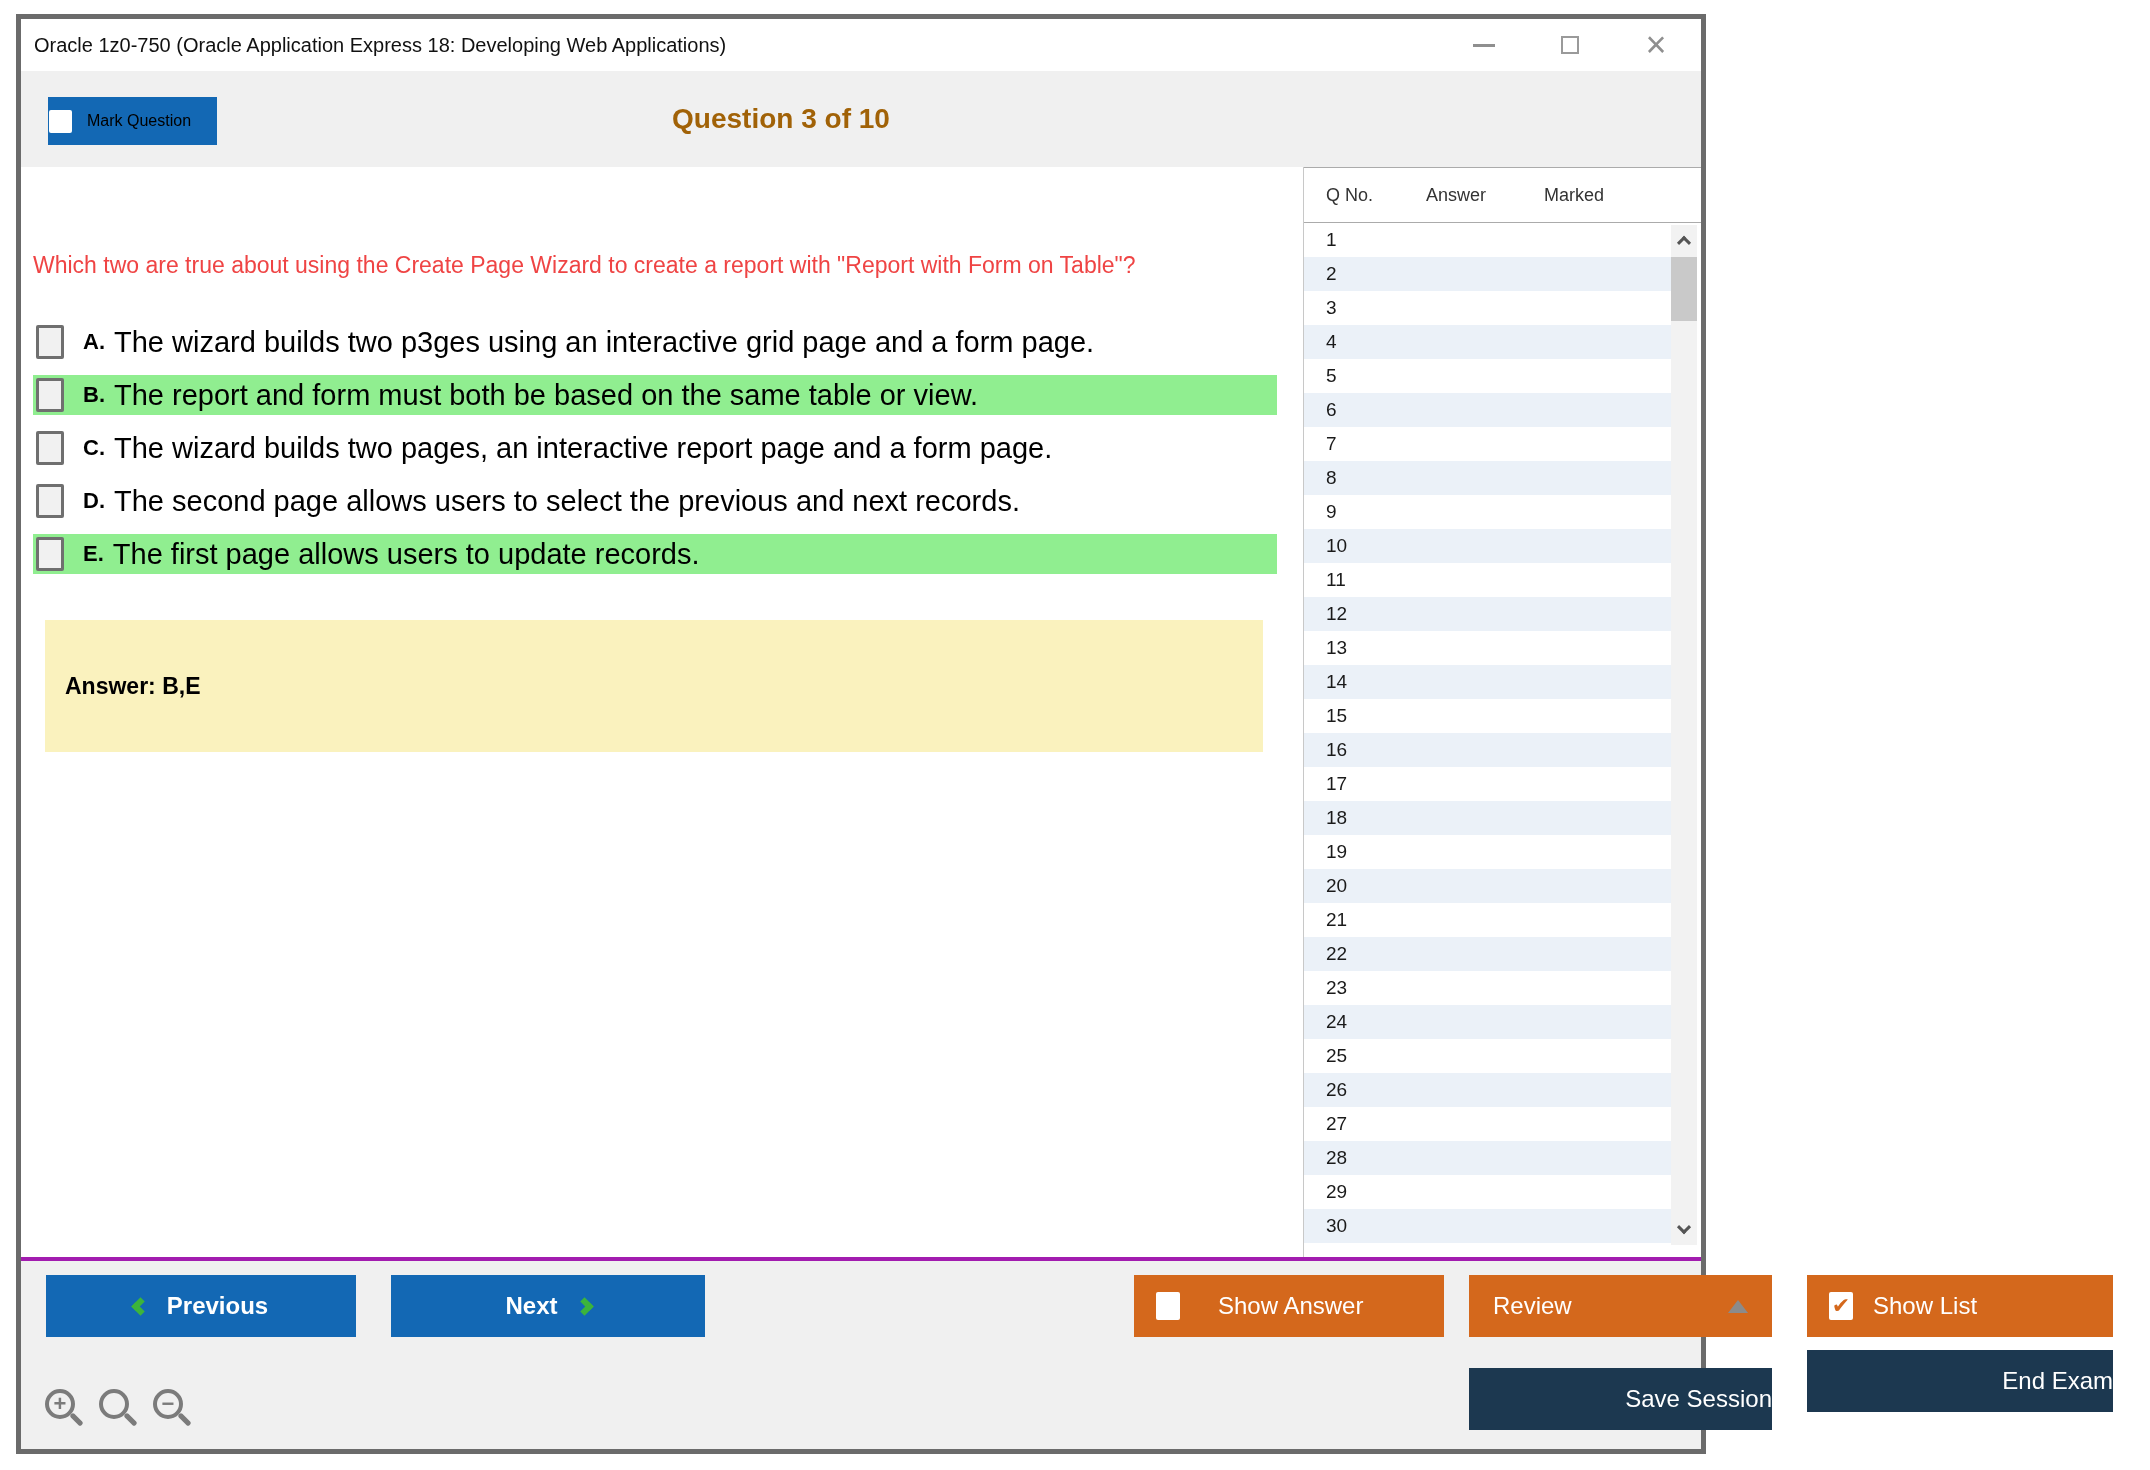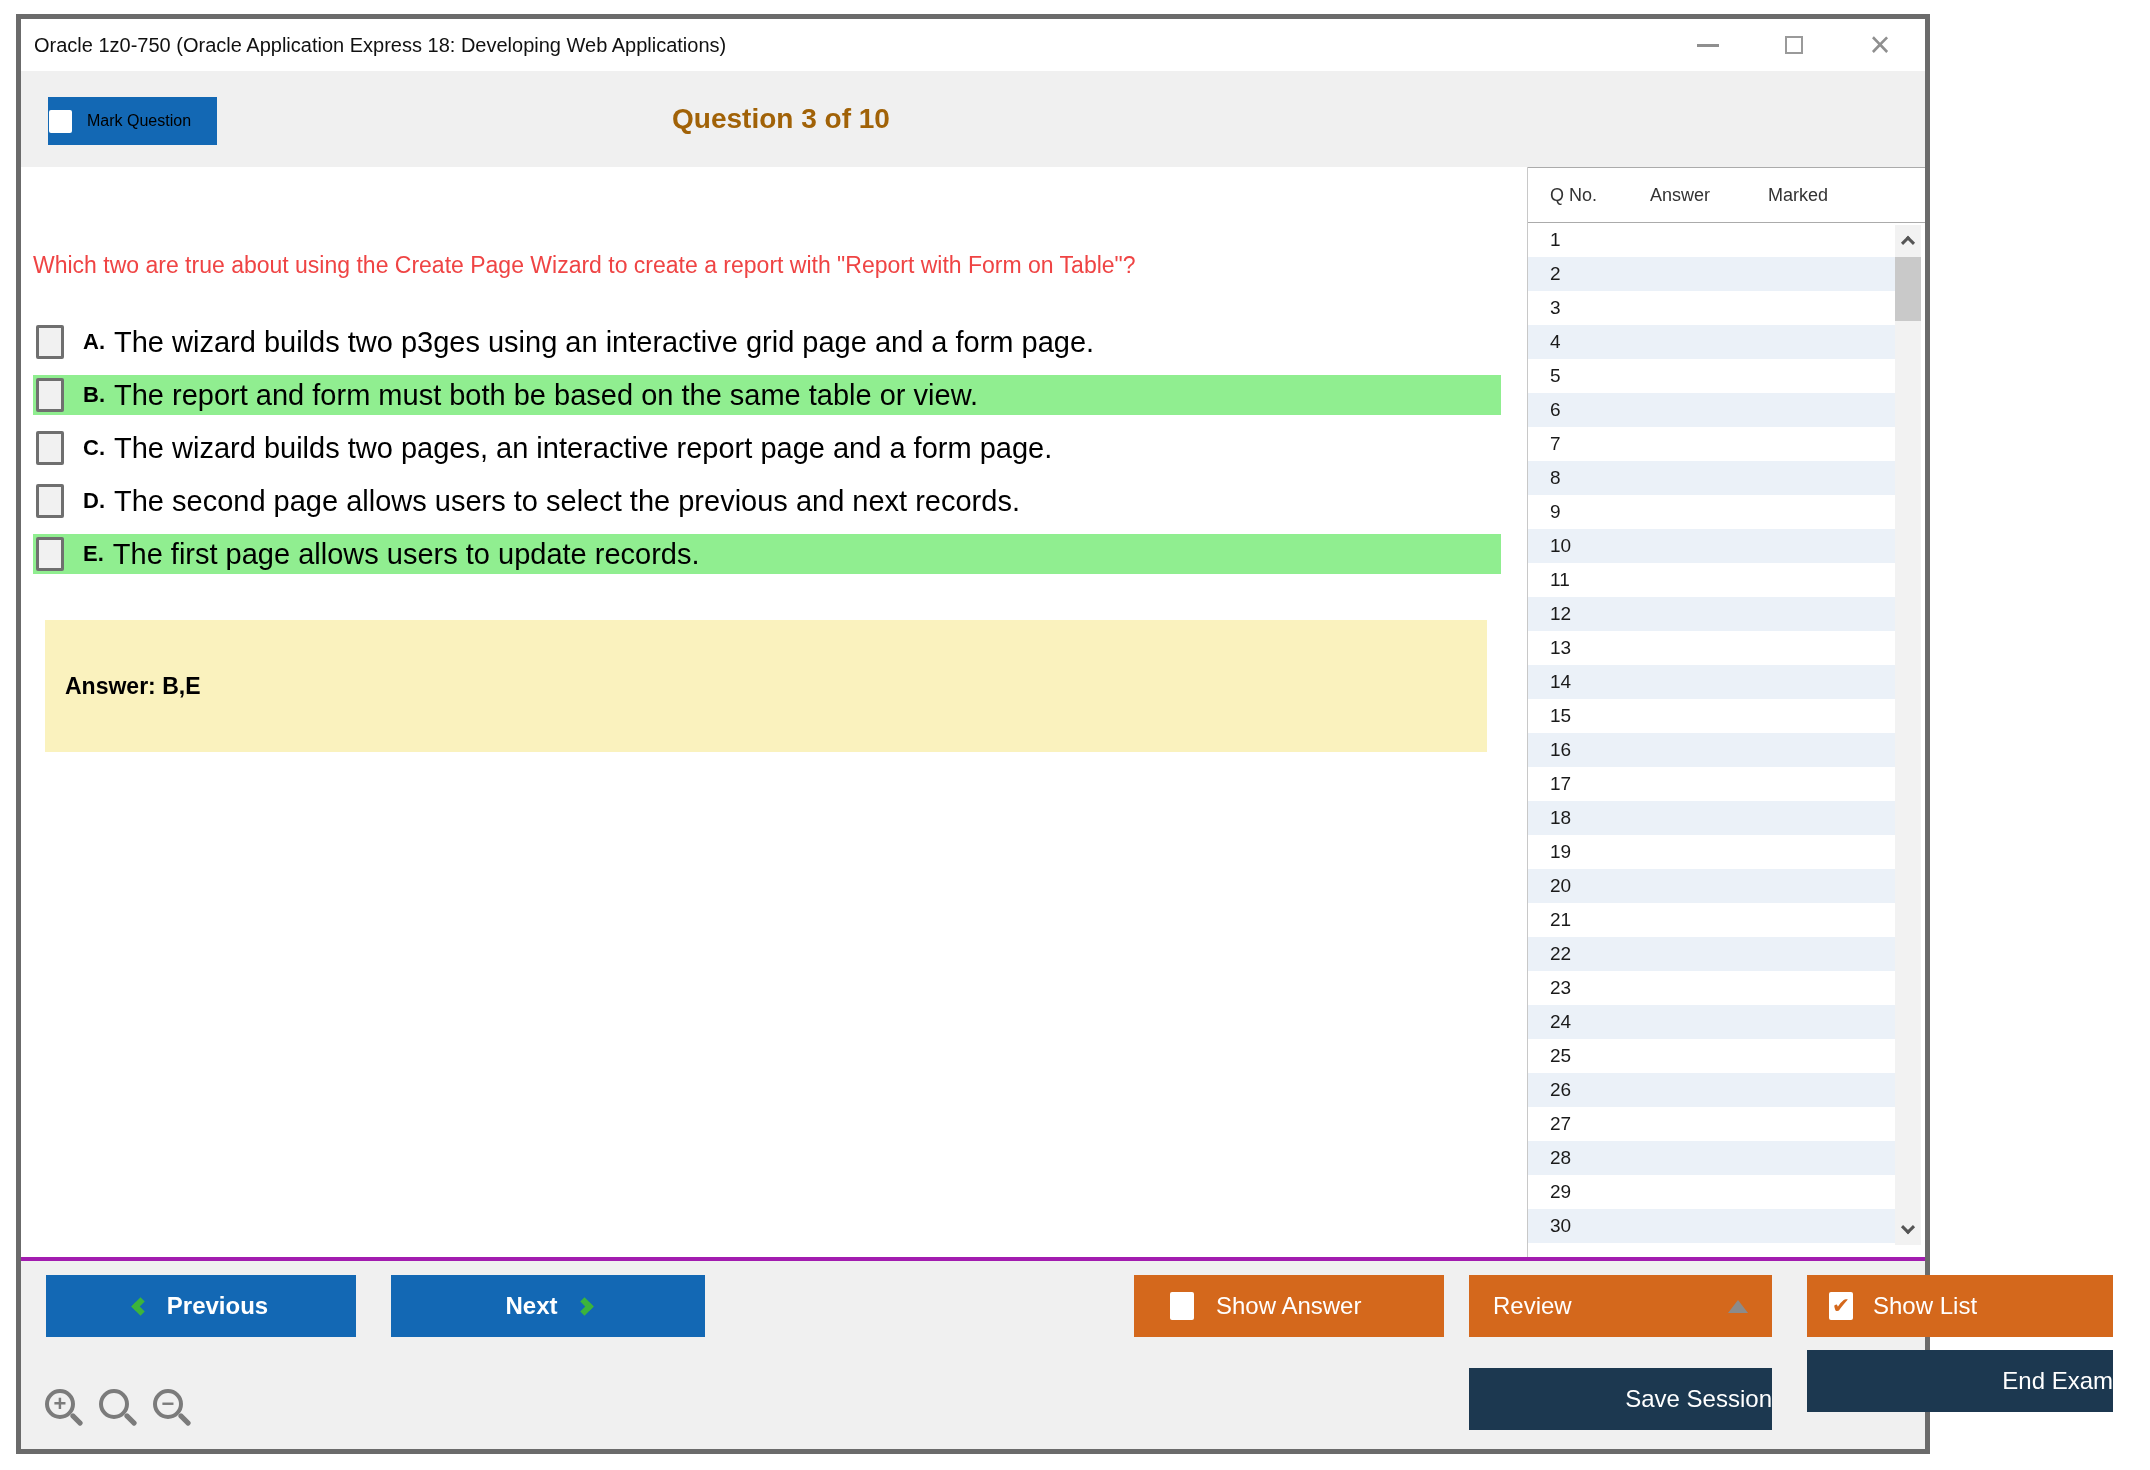--- a/index.html
+++ b/index.html
@@ -1,19 +1,19 @@
 <!DOCTYPE html>
 <html style="--button-blue: #1368b4; --button-orange: #d4681c; --button-navy: #1c3850; --chevron-green: #3cb43c; --highlight-green: #90ee90; --answer-yellow: #faf2be; --row-stripe-blue: #ebf1f8; --band-gray: #f0f0f0;"><head>
 <meta charset="utf-8">
 <style>
   * { box-sizing: border-box; margin: 0; padding: 0; }
   html, body { width: 2150px; height: 1470px; background: #ffffff;
     font-family: "Liberation Sans", "DejaVu Sans", sans-serif; overflow: hidden; }
 
-  .window { position: absolute; left. : 16px; left: 16px; top: 14px; width: 1914px; height: 1440px;
+  .window { position: absolute; left. : 16px; left: 16px; top: 14px; width: 1690px; height: 1440px;
     border: 5px solid #6b6b6b; background: #ffffff; }
 
   
   .titlebar { position: relative; height: 52px; background: #ffffff;
     display: flex; align-items: center; padding-left: 13px; }
   .title-text { font-size: 20px; color: #111; }
   .win-controls { position: absolute; right: 28px; top: 0; height: 52px;
     display: flex; align-items: center; gap: 52px; }
   .ctrl { width: 34px; height: 34px; display: flex; align-items: center;
     justify-content: center; cursor: pointer; }
@@ -82,21 +82,21 @@
   .btn-orange { background: var(--button-orange, #d4681c); font-size: 24px; }
   .btn-navy { background: var(--button-navy, #1c3850); justify-content: flex-end; font-size: 24px; }
   .chev { display: inline-block; width: 13px; height: 13px;
     border-left: 6px solid var(--chevron-green, #3cb43c);
     border-bottom: 6px solid var(--chevron-green, #3cb43c); }
   .chev.left { transform: rotate(45deg); }
   .chev.right { transform: rotate(225deg); }
 
   .btn-prev { left: 25px; top: 14px; width: 310px; }
   .btn-next { left: 370px; top: 14px; width: 314px; }
-  .btn-show-answer { left: 1113px; top: 14px; width: 310px; padding-left: 36px; gap: 22px; }
+  .btn-show-answer { left: 1113px; top: 14px; width: 310px; padding-left: 22px; gap: 38px; }
   .btn-review { left: 1448px; top: 14px; width: 303px; padding: 0 24px; justify-content: space-between; }
   .btn-show-list { left: 1786px; top: 14px; width: 306px; padding-left: 22px; gap: 20px; }
   .btn-save { left: 1448px; top: 107px; width: 303px; }
   .btn-end { left: 1786px; top: 89px; width: 306px; }
 
   .sq-check { width: 24px; height: 28px; background: #ffffff; border-radius: 2px;
     display: flex; align-items: center; justify-content: center; flex: 0 0 auto; }
   .sq-check .tick { color: var(--button-orange, #d4681c); font-size: 22px;
     font-weight: 700; line-height: 22px; }
   .tri-up { width: 0; height: 0; border-left: 10px solid transparent;

